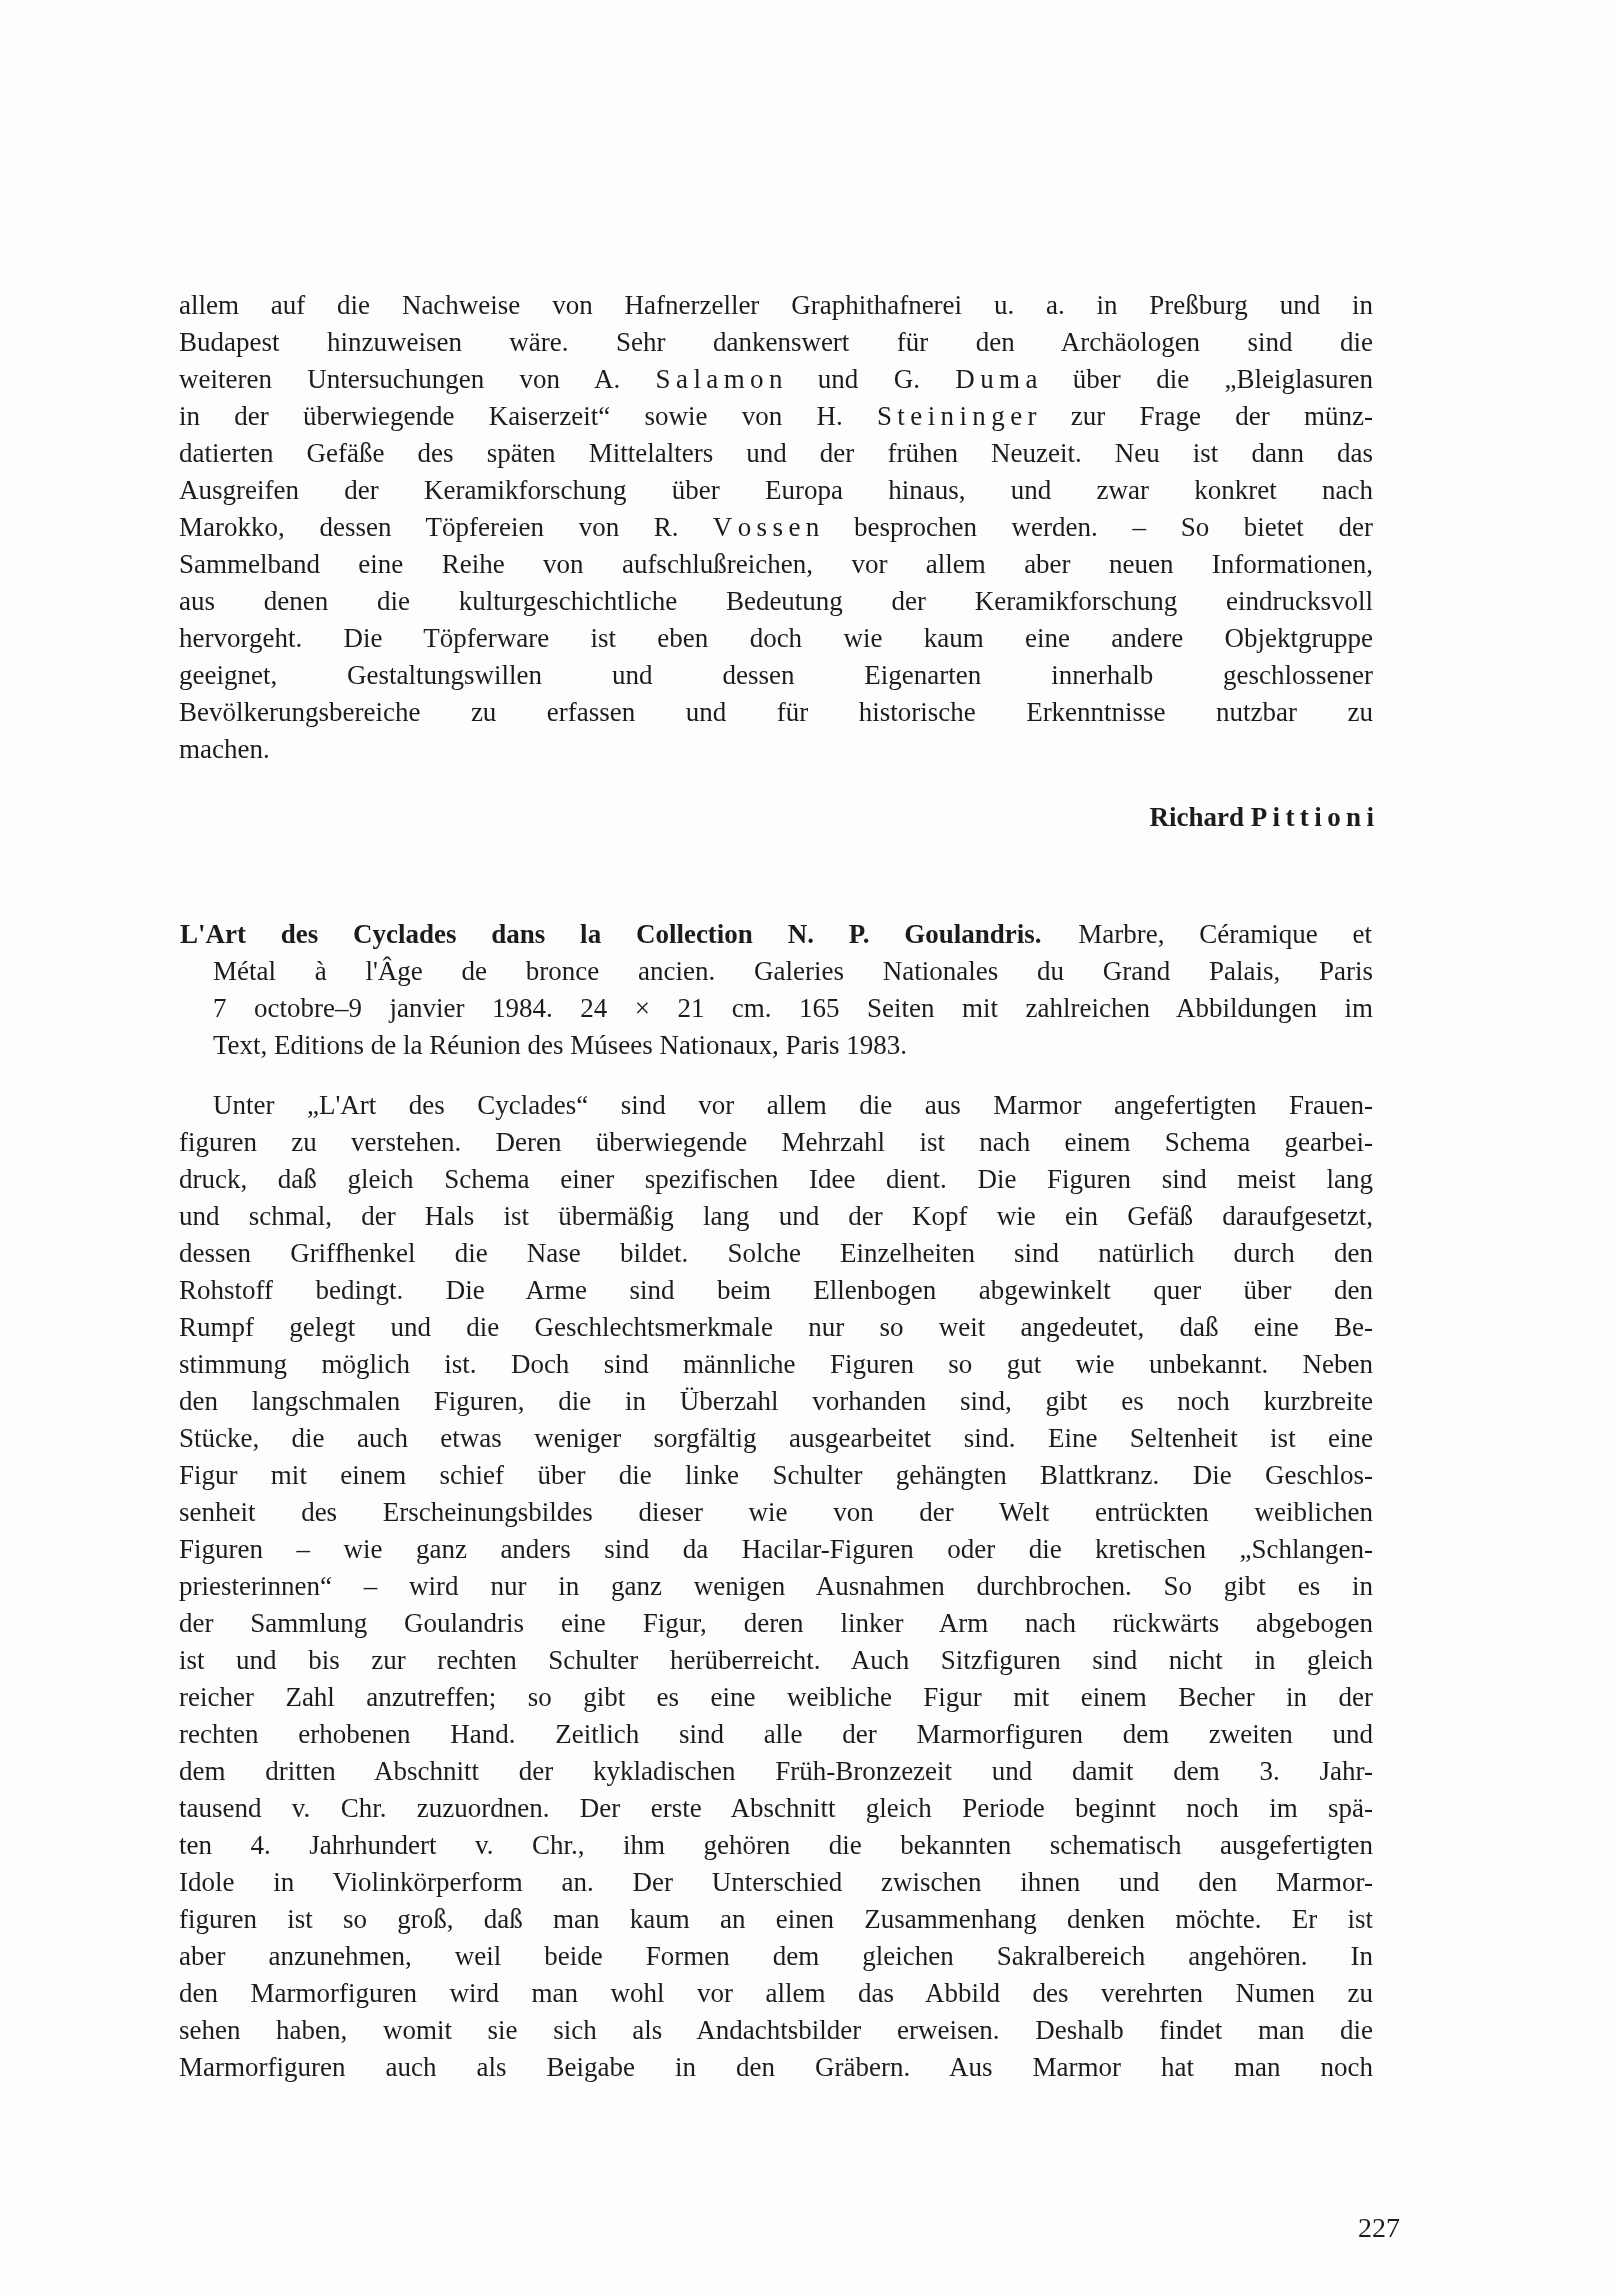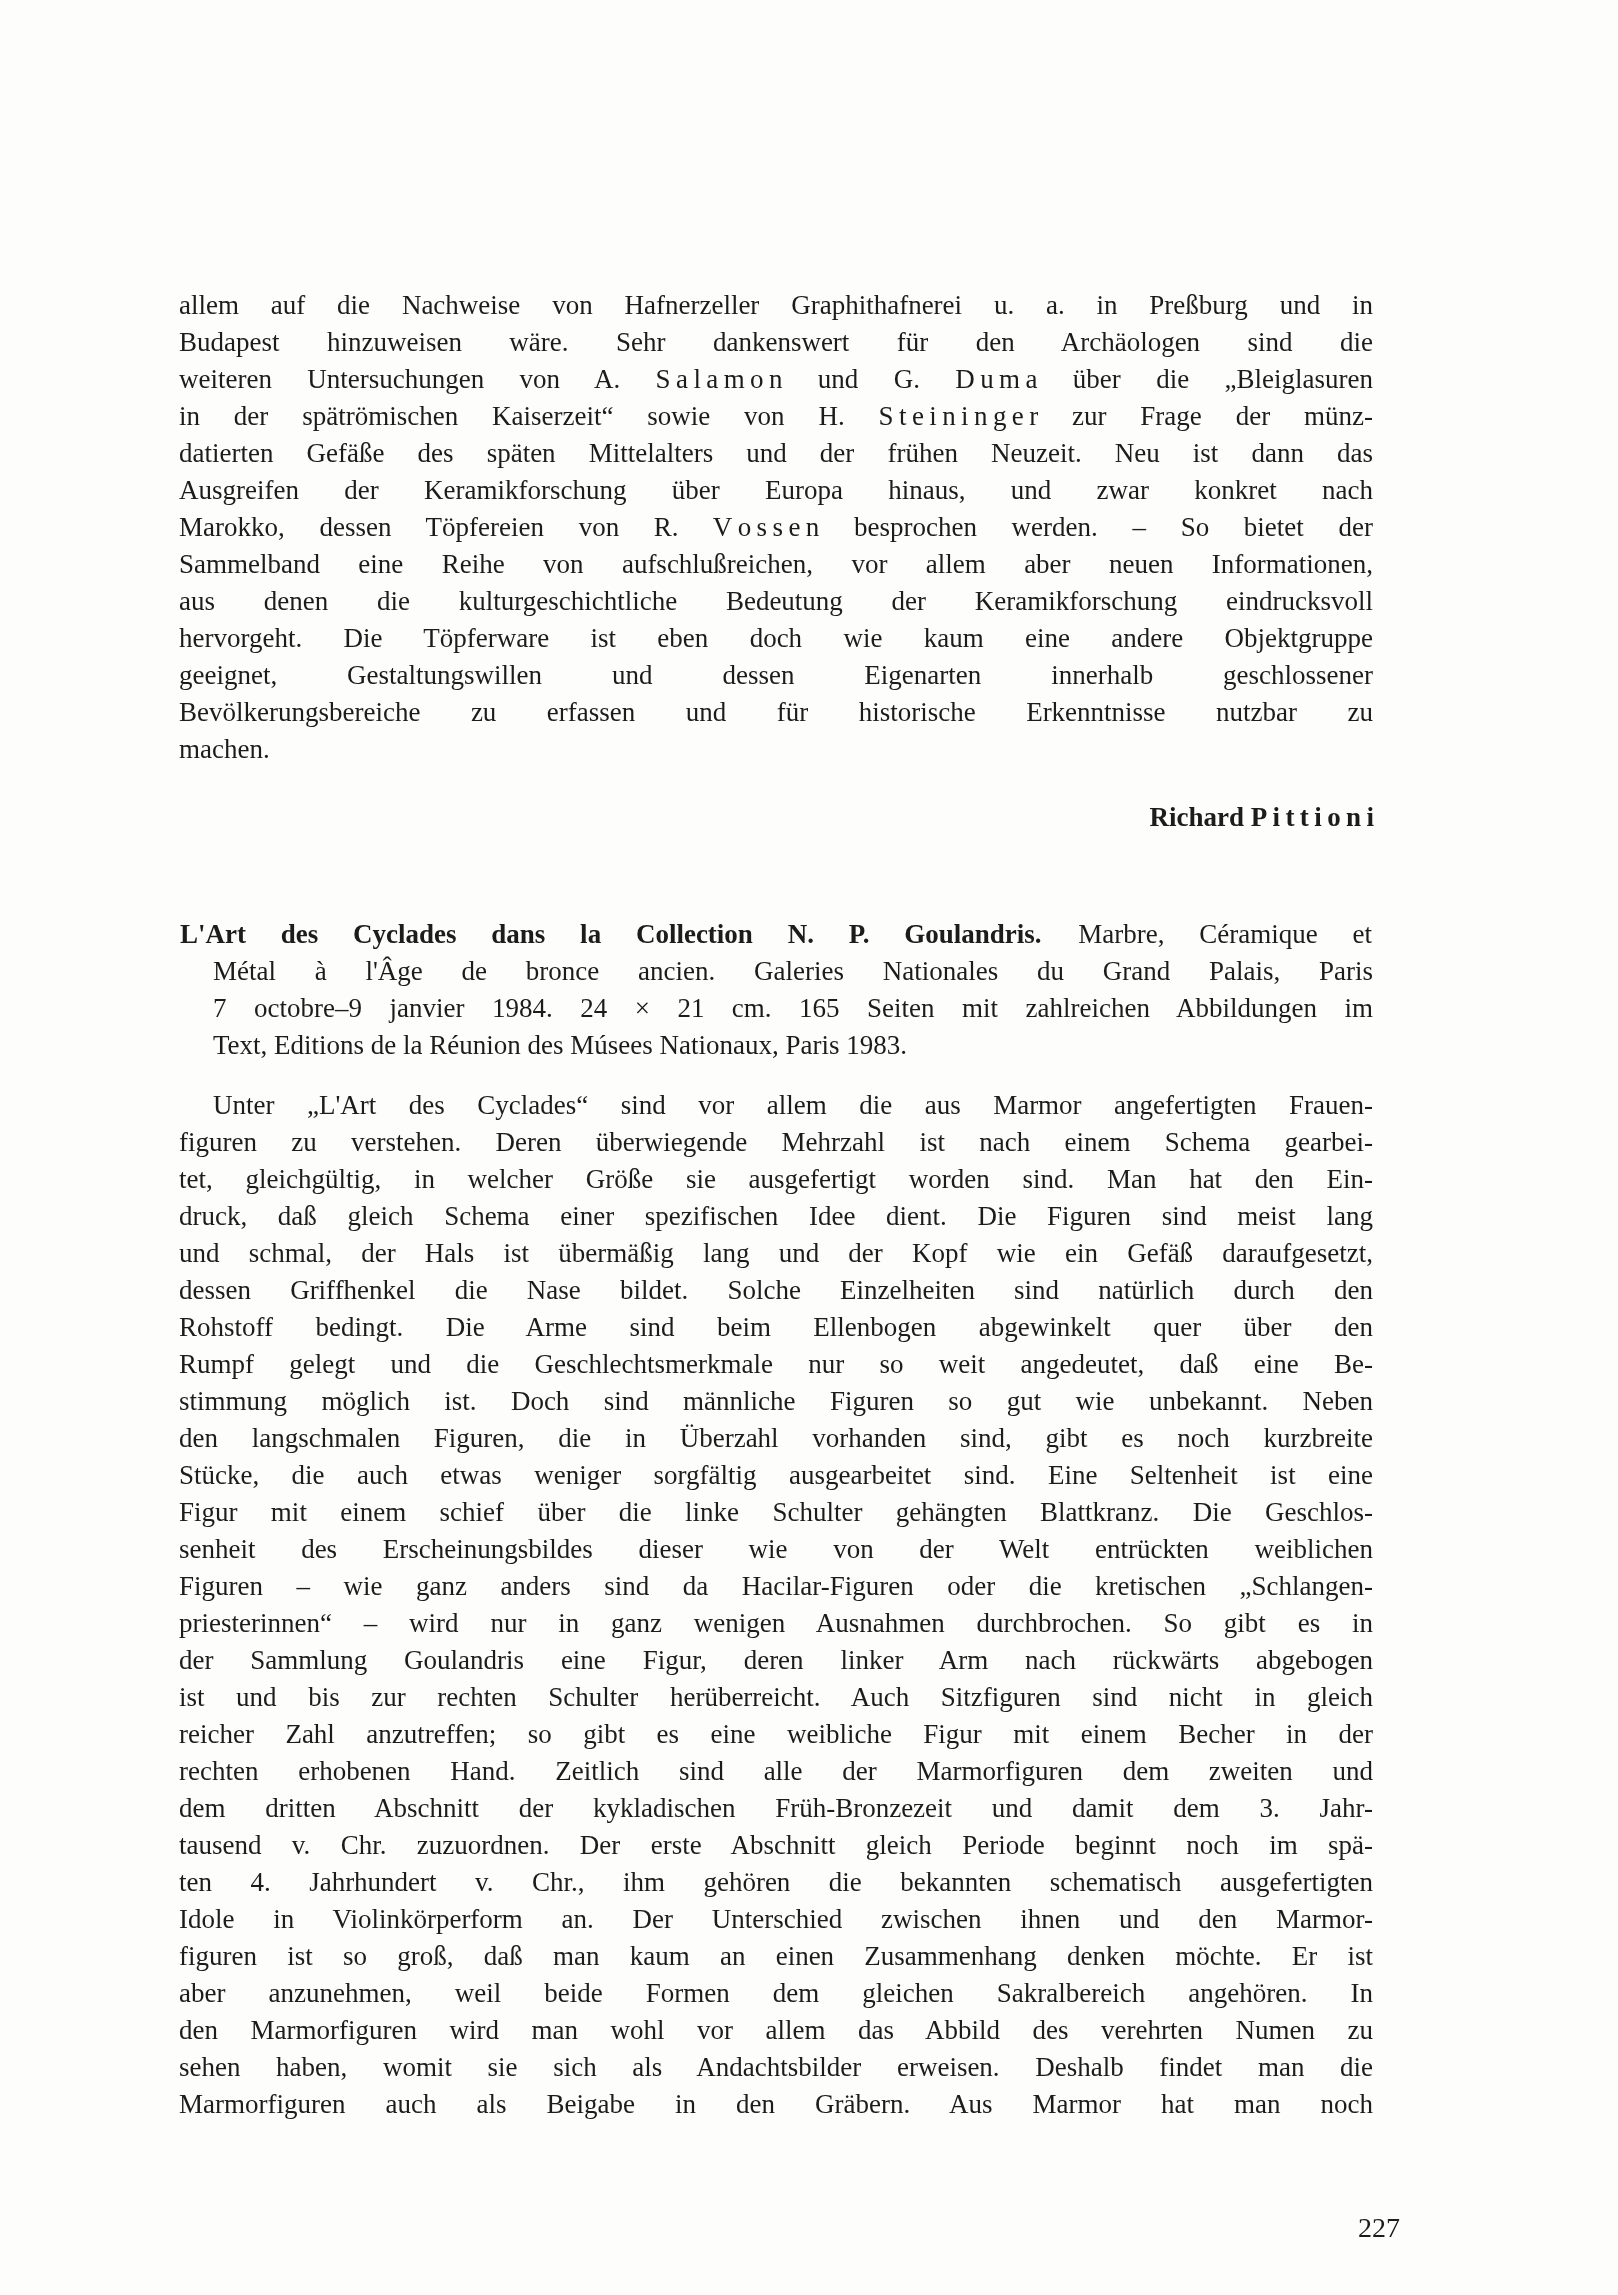--- a/index.html
+++ b/index.html
@@ -47,42 +47,41 @@
   }
 </style>
 </head>
 <body>
 
 <div class="text-block" id="text-block">
     <div class="block block-paragraph">
       <div class="line">allem auf die Nachweise von Hafnerzeller Graphithafnerei u. a. in Preßburg und in</div>
       <div class="line">Budapest hinzuweisen wäre. Sehr dankenswert für den Archäologen sind die</div>
       <div class="line">weiteren Untersuchungen von A. S a l a m o n und G. D u m a über die „Bleiglasuren</div>
-      <div class="line">in der spätrömischen Kaiserzeit“ sowie von H. S t e i n i n g e r zur Frage der münz-</div>
+      <div class="line">in der überwiegende Kaiserzeit“ sowie von H. S t e i n i n g e r zur Frage der münz-</div>
       <div class="line">datierten Gefäße des späten Mittelalters und der frühen Neuzeit. Neu ist dann das</div>
       <div class="line">Ausgreifen der Keramikforschung über Europa hinaus, und zwar konkret nach</div>
       <div class="line">Marokko, dessen Töpfereien von R. V o s s e n besprochen werden. – So bietet der</div>
       <div class="line">Sammelband eine Reihe von aufschlußreichen, vor allem aber neuen Informationen,</div>
       <div class="line">aus denen die kulturgeschichtliche Bedeutung der Keramikforschung eindrucksvoll</div>
       <div class="line">hervorgeht. Die Töpferware ist eben doch wie kaum eine andere Objektgruppe</div>
       <div class="line">geeignet, Gestaltungswillen und dessen Eigenarten innerhalb geschlossener</div>
       <div class="line">Bevölkerungsbereiche zu erfassen und für historische Erkenntnisse nutzbar zu</div>
       <div class="line no-justify">machen.</div>
     </div>
     <div class="block block-signature">Richard P i t t i o n i</div>
     <div class="block block-heading">
       <div class="line"><span class="bold">L'Art des Cyclades dans la Collection N. P. Goulandris.</span><span> Marbre, Céramique et</span></div>
       <div class="line indent">Métal à l'Âge de bronce ancien. Galeries Nationales du Grand Palais, Paris</div>
       <div class="line indent">7 octobre–9 janvier 1984. 24 × 21 cm. 165 Seiten mit zahlreichen Abbildungen im</div>
       <div class="line indent no-justify">Text, Editions de la Réunion des Músees Nationaux, Paris 1983.</div>
     </div>
     <div class="block block-body">
       <div class="line indent">Unter „L'Art des Cyclades“ sind vor allem die aus Marmor angefertigten Frauen-</div>
       <div class="line">figuren zu verstehen. Deren überwiegende Mehrzahl ist nach einem Schema gearbei-</div>
-      <div class="line">tet, gleichgültig, in welcher Größe sie ausgefertigt worden sind. Man hat den Ein-</div>
       <div class="line">druck, daß gleich Schema einer spezifischen Idee dient. Die Figuren sind meist lang</div>
       <div class="line">und schmal, der Hals ist übermäßig lang und der Kopf wie ein Gefäß daraufgesetzt,</div>
       <div class="line">dessen Griffhenkel die Nase bildet. Solche Einzelheiten sind natürlich durch den</div>
       <div class="line">Rohstoff bedingt. Die Arme sind beim Ellenbogen abgewinkelt quer über den</div>
       <div class="line">Rumpf gelegt und die Geschlechtsmerkmale nur so weit angedeutet, daß eine Be-</div>
       <div class="line">stimmung möglich ist. Doch sind männliche Figuren so gut wie unbekannt. Neben</div>
       <div class="line">den langschmalen Figuren, die in Überzahl vorhanden sind, gibt es noch kurzbreite</div>
       <div class="line">Stücke, die auch etwas weniger sorgfältig ausgearbeitet sind. Eine Seltenheit ist eine</div>
       <div class="line">Figur mit einem schief über die linke Schulter gehängten Blattkranz. Die Geschlos-</div>
       <div class="line">senheit des Erscheinungsbildes dieser wie von der Welt entrückten weiblichen</div>

